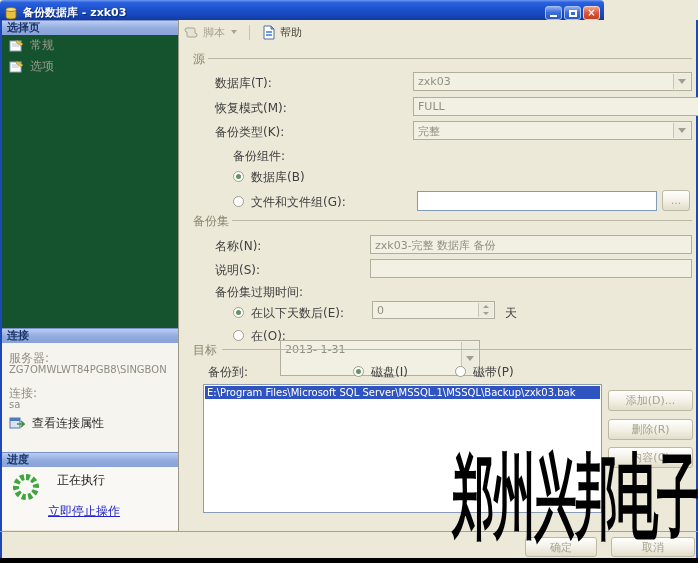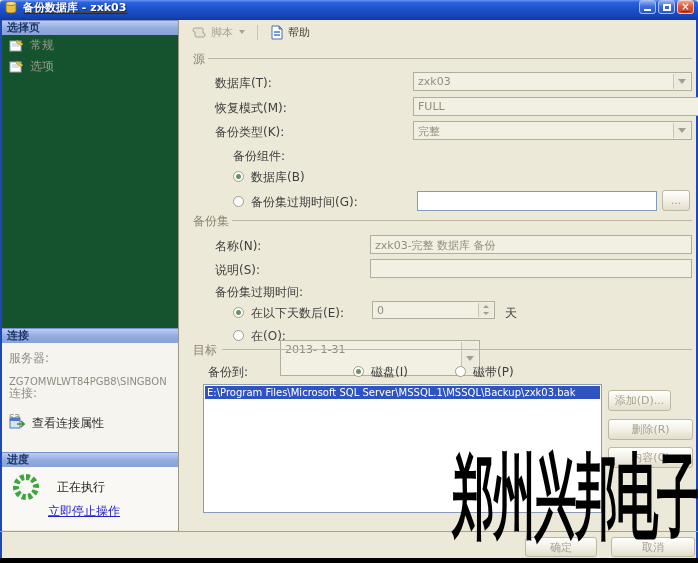--- a/index.html
+++ b/index.html
@@ -4,23 +4,23 @@
 <style>
   * { margin:0; padding:0; box-sizing:border-box; }
   html,body { background:#555; }
   #screen {
     position:relative; width:698px; height:563px; overflow:hidden;
     background:#ECE9D8; font-family:"DejaVu Sans","Liberation Sans",sans-serif;
     font-size:11px; color:#4a483c; cursor:default;
   }
   
   .titlebar {
-    position:absolute; left:0; top:0; width:698px; height:20px;
+    position:absolute; left:0; top:0; width:604px; height:20px;
     background:linear-gradient(180deg,#6F97F2 0%,#2B62DD 12%,#1C51CE 45%,#1746B8 78%,#123A9E 100%);
-    border-radius:4px 4px 0 0; display:flex; align-items:flex-start; padding:0 4px;text-decoration:underline;
+    border-radius:4px 4px 0 0; display:flex; align-items:flex-end; padding:0 4px;
   }
   .titlebar .ttext { color:#fff; font-weight:bold; font-size:11px; margin-left:5px;
     text-shadow:1px 1px 1px #0A2A7A; flex:1; white-space:nowrap; }
   .winbtn { width:17px; height:14px; border-radius:3px; margin-left:2px;
     display:flex; align-items:center; justify-content:center; }
   .winbtn.blue { background:linear-gradient(180deg,#8FB0F4 0%,#3E6FD8 45%,#2B58C0 100%); border:1px solid #A9C1F2; }
   .winbtn.red  { background:linear-gradient(180deg,#F2A48C 0%,#E25A3C 45%,#C33D1F 100%); border:1px solid #EFD5CB; color:#fff; font-size:10px; font-weight:bold; line-height:10px; }
   .glyph-min { width:7px; height:2px; background:#fff; margin-top:6px; }
   .glyph-max { width:8px; height:7px; border:2px solid #fff; border-top-width:2px; }
   .edge { position:absolute; width:2px; top:20px; height:538px; background:#1C48B8; }
@@ -30,31 +30,31 @@
   .hdr { position:absolute; left:2px; width:176px; height:15px;
     background:linear-gradient(180deg,#BCCDF3 0%,#93ACDF 50%,#89A2D7 100%);
     border-top:1px solid #7A90C8; color:#1A3468; font-weight:bold; font-size:11px;
     line-height:14px; padding-left:5px; }
   .panel { position:absolute; left:2px; width:176px; }
   .sp-body   { top:35px;  height:293px; background:#14532d; }
   .conn-body { top:343px; height:109px; background:#F5F4EE; }
   .prog-body { top:467px; height:63px;  background:#F9F8F4; }
   .sp-item { display:flex; align-items:center; gap:6px; padding:2px 0 2px 7px; color:#9A988B; font-size:12px; }
   .conn-lbl { position:absolute; left:7px; color:#8F8D80; font-size:12px; }
-  .conn-val { position:absolute; left:7px; color:#8F8D80; font-size:10px; letter-spacing:0;margin-top:12px; }
+  .conn-val { position:absolute; left:7px; color:#8F8D80; font-size:10px; letter-spacing:0; }
   .viewprops { position:absolute; left:7px; top:72px; display:flex; align-items:center; gap:7px;
     color:#2b2b2b; font-size:12px; }
-  .prog-row { position:absolute; left:9px; top:5px; display:flex; align-items:center; gap:16px; }
+  .prog-row { position:absolute; left:9px; top:5px; display:flex; gap:16px; }
   .prog-status { color:#222; font-size:12px; }
   .stoplink { position:absolute; left:46px; top:36px; color:#2323C8; text-decoration:underline; font-size:12px; }
   .vline { position:absolute; left:178px; top:20px; width:1px; height:511px; background:#9B988A; }
 
   
   .toolbar { position:absolute; left:179px; top:20px; width:519px; height:24px;
-    display:flex; align-items:center; padding-left:8px; gap:4px; }
+    display:flex; align-items:center; gap:4px; }
   .tbtn { display:flex; align-items:center; gap:4px; padding:2px 4px; border-radius:2px; }
   .tbtn.disabled { color:#A6A392; }
   .tsep { width:1px; height:15px; background:#C9C5B4; margin:0 4px; }
   .ddtri { width:0; height:0; border-left:3px solid transparent; border-right:3px solid transparent; border-top:4px solid #A6A392; margin-left:2px; }
 
   
   .legend { position:absolute; color:#88866F; font-size:12px; }
   .gline  { position:absolute; height:1px; background:#BCB8A6; }
   .lbl    { position:absolute; color:#404040; font-size:12px; white-space:nowrap; }
   .tb { position:absolute; background:#F2F0E3; border:1px solid #B2AE9E;
@@ -202,21 +202,21 @@
         <span class="tri-dn"></span>
       </span>
   </div>
 
   <div class="lbl" style="left:233px; top:148px">备份组件:</div>
 
   <span class="radio sel" style="left:233px; top:171px"></span>
   <div class="lbl" style="left:251px; top:169px">数据库(B)</div>
 
   <span class="radio" style="left:233px; top:196px"></span>
-  <div class="lbl" style="left:251px; top:194px">备份集过期时间(G):</div>
+  <div class="lbl" style="left:251px; top:194px">文件和文件组(G):</div>
   <div class="tb white" style="left:417px; top:191px; width:240px; height:20px">
     <span></span>
   </div>
   <div class="btn" style="left:662px; top:190px; width:28px; height:21px">...</div>
 
   <div class="legend" style="left:193px; top:213px">备份集</div>
   <div class="gline" style="left:232px; top:220px; width:460px"></div>
 
   <div class="lbl" style="left:215px; top:238px">名称(N):</div>
   <div class="tb" style="left:370px; top:235px; width:322px; height:19px">
@@ -260,21 +260,21 @@
   <div class="lbl" style="left:208px; top:364px">备份到:</div>
   <span class="radio sel" style="left:353px; top:366px"></span>
   <div class="lbl" style="left:371px; top:364px">磁盘(I)</div>
   <span class="radio" style="left:455px; top:366px"></span>
   <div class="lbl" style="left:473px; top:364px">磁带(P)</div>
 
   <div class="list">
     <div class="selrow">E:\Program Files\Microsoft SQL Server\MSSQL.1\MSSQL\Backup\zxk03.bak</div>
   </div>
 
-  <div class="btn" style="left:608px; top:390px; width:63px; height:21px">添加(D)...</div>
+  <div class="btn" style="left:608px; top:390px; width:85px; height:21px">添加(D)...</div>
   <div class="btn" style="left:608px; top:419px; width:85px; height:21px">删除(R)</div>
   <div class="btn" style="left:608px; top:447px; width:85px; height:21px">内容(C)</div>
 
   <div class="footline"></div>
   <div class="btn" style="left:525px; top:537px; width:72px; height:20px">确定</div>
   <div class="btn" style="left:611px; top:537px; width:84px; height:20px">取消</div>
 
   <div class="watermark">郑州兴邦电子</div>
 
   <div class="bottomstrip"></div>

